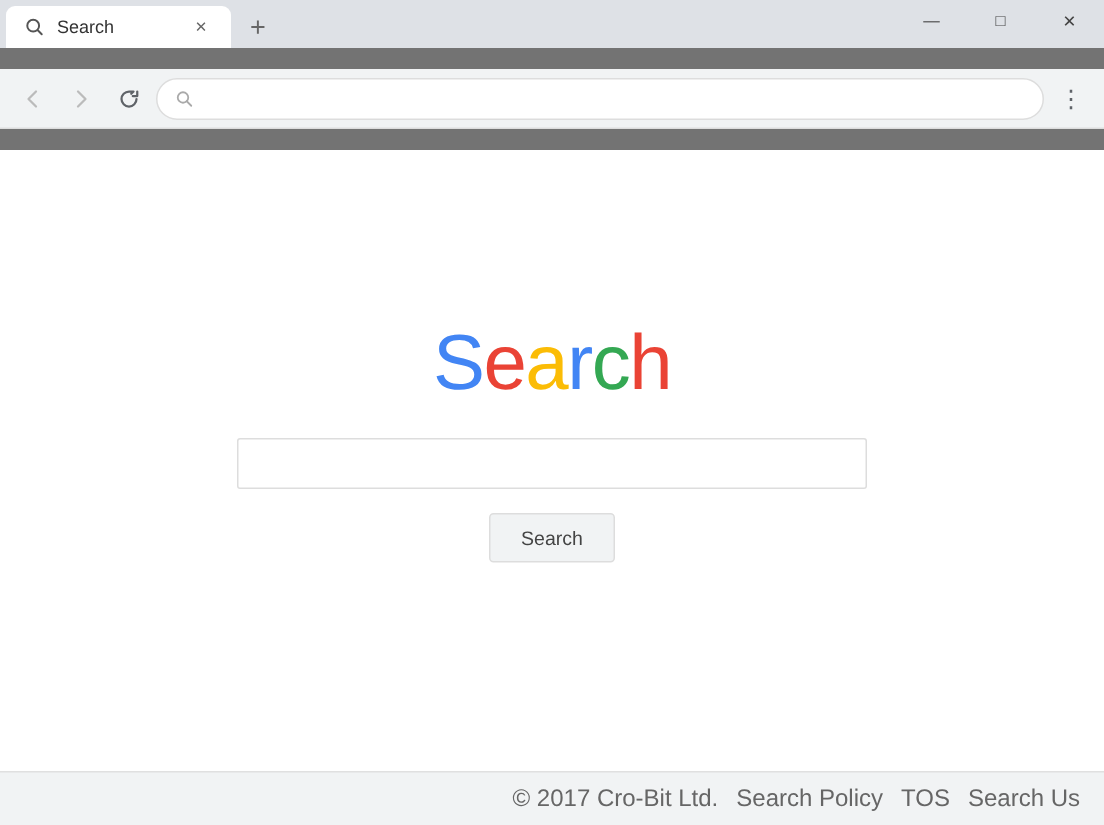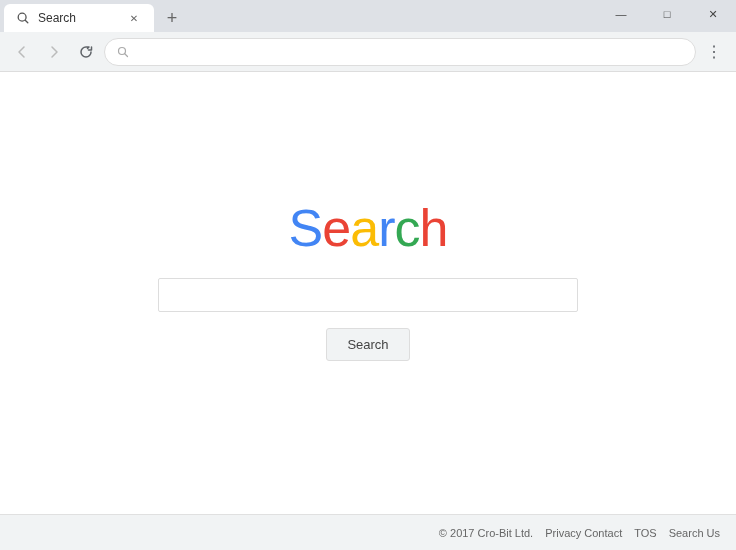--- a/index.html
+++ b/index.html
@@ -11,20 +11,21 @@
       overflow: hidden;
     }
 
     
     .window-frame {
       width: 736px;
       height: 550px;
       background: #737373;
       display: flex;
       flex-direction: column;
+      gap: 14px;
     }
 
     
     .title-bar {
       height: 32px;
       background: #dee1e6;
       display: flex;
       align-items: flex-end;
       padding: 0 4px;
       position: relative;
@@ -255,21 +256,21 @@
       left: 0;
       right: 0;
       height: 36px;
       background: #f1f3f4;
       border-top: 1px solid #e0e0e0;
       display: flex;
       align-items: center;
       justify-content: flex-end;
       padding: 0 16px;
       gap: 12px;
-      font-size: 11px;
+      font-size: 16px;
       color: #666;
     }
 
     .footer-link {
       cursor: pointer;
       color: #666;
       text-decoration: none;
     }
   </style>
 </head>
@@ -346,20 +347,20 @@
       </div>
 
       <input class="search-input-box" type="text" style="">
 
       <button class="search-button">Search</button>
 
     </div>
 
     <div class="footer">
       <span>© 2017 Cro-Bit Ltd.</span>
-      <a class="footer-link">Privacy Contact</a>
+      <a class="footer-link">Search Policy</a>
       <a class="footer-link">TOS</a>
       <a class="footer-link">Search Us</a>
     </div>
 
   </div>
 
 </div>
 
 </body></html>

